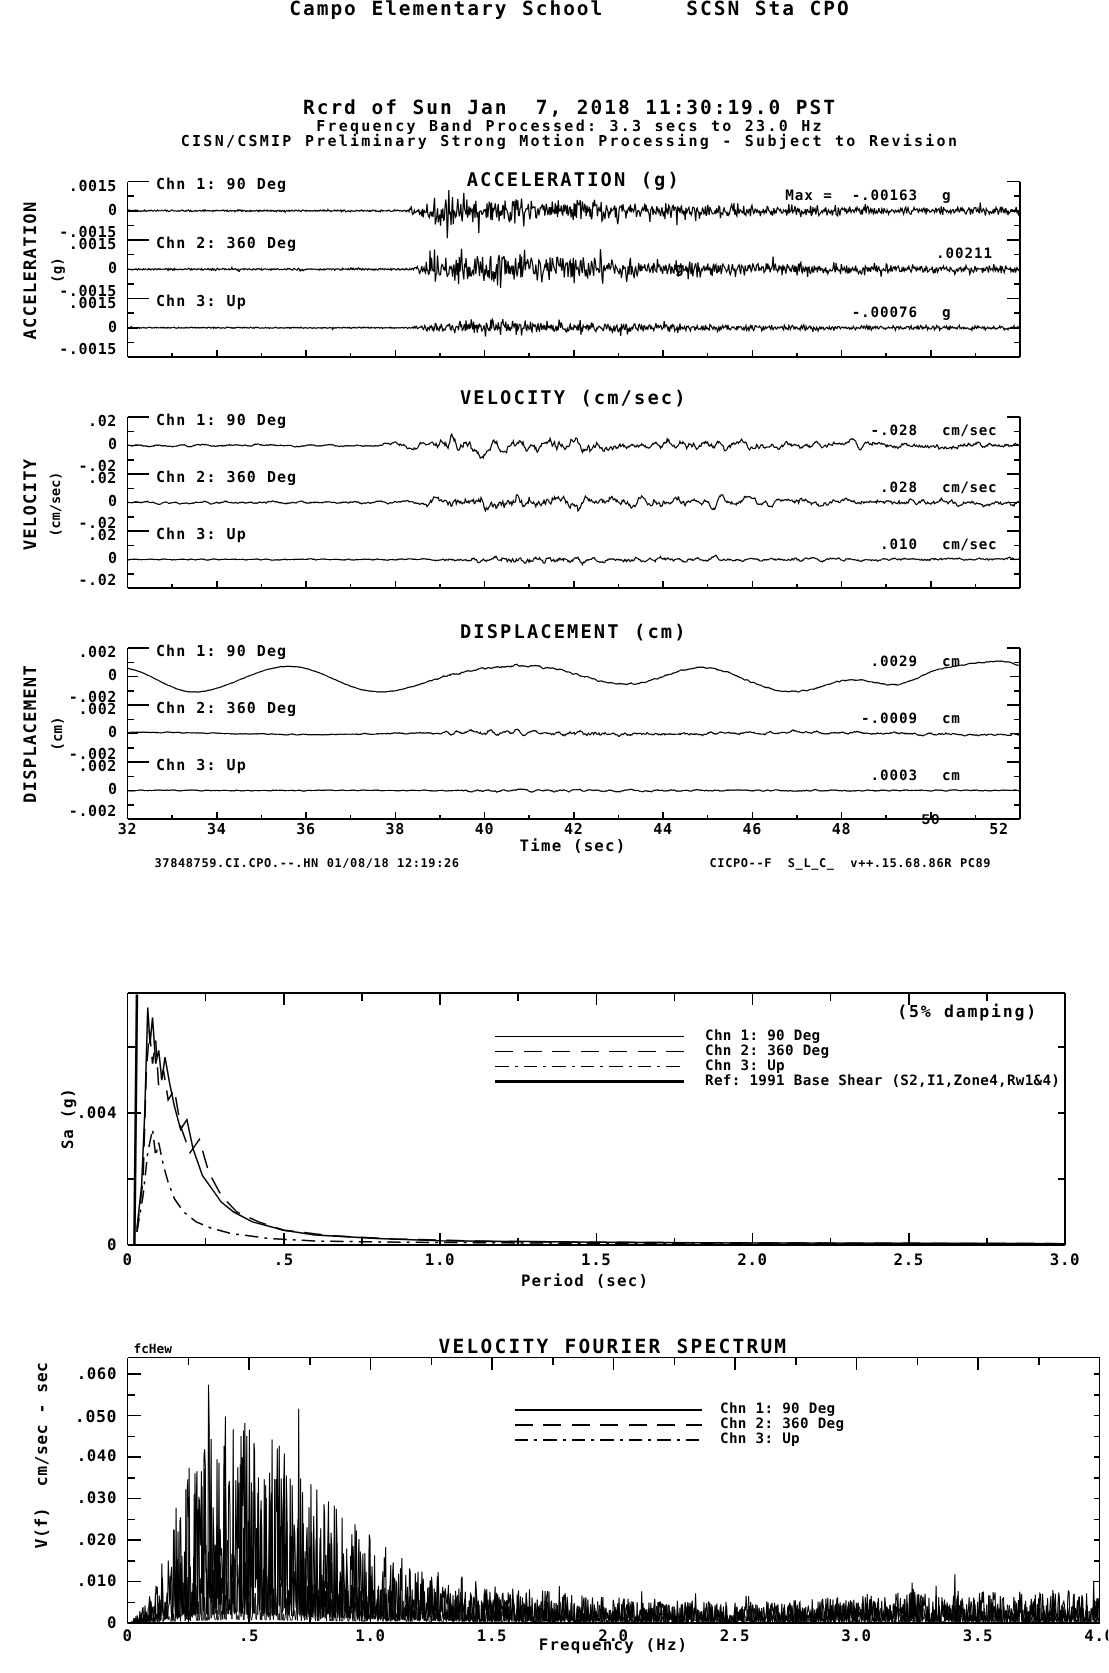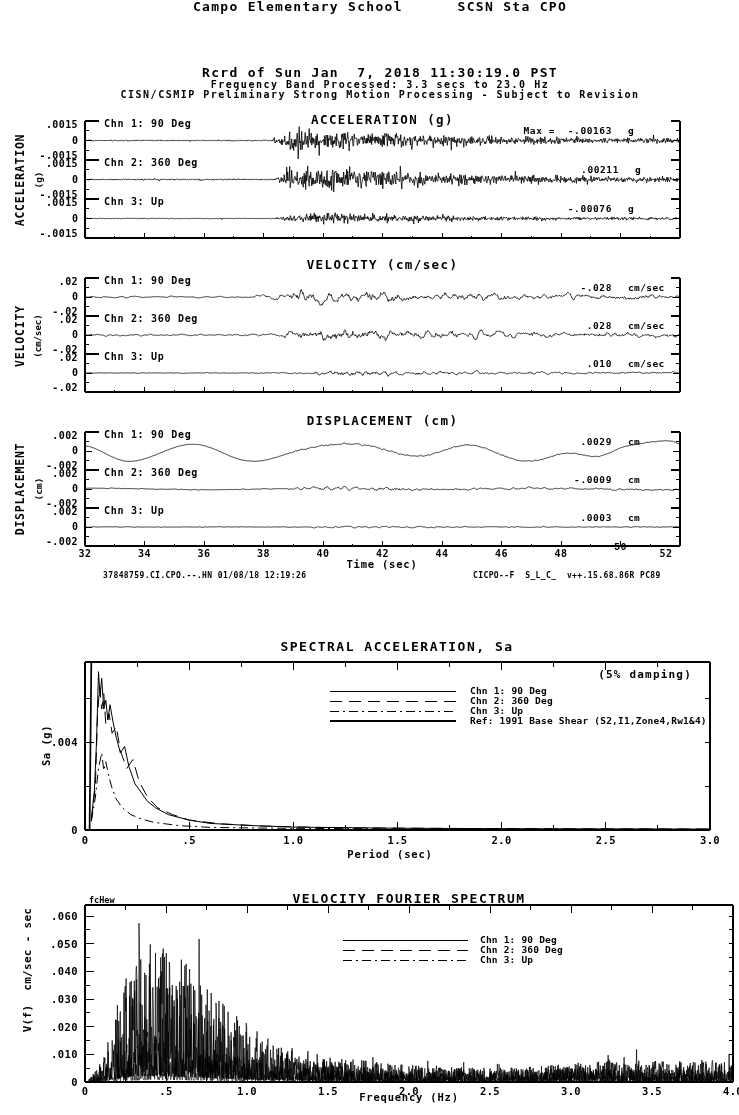--- a/index.html
+++ b/index.html
@@ -29,21 +29,20 @@
 <div class="t abs rot" style="left:10px;top:174px;width:60px;height:12px;font-size:9.5px;">(g)</div>
 <div class="t abs rot" style="left:-39px;top:329px;width:120px;height:14px;font-size:11.5px;letter-spacing:0.8px;">VELOCITY</div>
 <div class="t abs rot" style="left:10px;top:330px;width:60px;height:12px;font-size:9px;">(cm/sec)</div>
 <div class="t abs rot" style="left:-39px;top:482px;width:120px;height:14px;font-size:11.5px;letter-spacing:0.8px;">DISPLACEMENT</div>
 <div class="t abs rot" style="left:10px;top:483px;width:60px;height:12px;font-size:9.5px;">(cm)</div>
 
 <div class="t abs ctr" style="left:307px;top:559px;width:150px;font-size:10.5px;letter-spacing:0.8px;">Time (sec)</div>
 <div class="t abs" style="left:103px;top:572px;font-size:8px;letter-spacing:0.4px;">37848759.CI.CPO.--.HN 01/08/18 12:19:26</div>
 <div class="t abs" style="left:473px;top:572px;font-size:8px;letter-spacing:0.4px;">CICPO--F  S_L_C_  v++.15.68.86R PC89</div>
 
-<div class="t abs ctr" style="left:97px;top:640px;width:600px;font-size:13px;letter-spacing:1.5px;">SPECTRAL ACCELERATION, Sa</div>
 <div class="t abs" style="left:480px;top:669px;width:212px;text-align:right;font-size:11px;letter-spacing:1.2px;">(5% damping)</div>
 <div class="t abs rot" style="left:-13px;top:739px;width:120px;height:13px;font-size:10.5px;letter-spacing:0.5px;">Sa (g)</div>
 <div class="t abs ctr" style="left:315px;top:849px;width:150px;font-size:10.5px;letter-spacing:0.8px;">Period (sec)</div>
 <div class="t abs legend-text" style="left:470px;top:686px;">Chn 1: 90 Deg</div>
 <div class="t abs legend-text" style="left:470px;top:696px;">Chn 2: 360 Deg</div>
 <div class="t abs legend-text" style="left:470px;top:706px;">Chn 3: Up</div>
 <div class="t abs legend-text" style="left:470px;top:716px;">Ref: 1991 Base Shear (S2,I1,Zone4,Rw1&amp;4)</div>
 
 <div class="t abs ctr" style="left:109px;top:892px;width:600px;font-size:13px;letter-spacing:1.5px;">VELOCITY FOURIER SPECTRUM</div>
 <div class="t abs" style="left:89px;top:896px;font-size:8.5px;">fcHew</div>
@@ -318,21 +317,21 @@
       <div class="t abs" style="left: 24px; top: 151px; width: 54px; text-align: right; font-size: 10px; letter-spacing: 0.4px;">-.0015</div>
       <div class="t abs" style="left: 104px; top: 119px; font-size: 10px; letter-spacing: 0.7px;">Chn 1: 90 Deg</div>
       <div class="abs" style="left: 446px; top: 126px; width: 228px; display: flex;">
         <span class="t" style="flex: 1 1 0%; text-align: right; font-size: 9.5px; letter-spacing: 0.6px;">Max =  -.00163</span>
         <span class="t" style="width: 46px; margin-left: 16px; text-align: left; font-size: 9.5px; letter-spacing: 0.4px;">g</span>
       </div>
       <div class="t abs" style="left: 24px; top: 159px; width: 54px; text-align: right; font-size: 10px; letter-spacing: 0.4px;">.0015</div>
       <div class="t abs" style="left: 24px; top: 174.5px; width: 54px; text-align: right; font-size: 10px;">0</div>
       <div class="t abs" style="left: 24px; top: 190px; width: 54px; text-align: right; font-size: 10px; letter-spacing: 0.4px;">-.0015</div>
       <div class="t abs" style="left: 104px; top: 158px; font-size: 10px; letter-spacing: 0.7px;">Chn 2: 360 Deg</div>
-      <div class="abs" style="left: 453px; top: 165px; width: 228px; display: flex;">
+      <div class="abs" style="left: 434px; top: 165px; width: 228px; display: flex; flex-direction: column;">
         <span class="t" style="flex: 1 1 0%; text-align: right; font-size: 9.5px; letter-spacing: 0.6px;">.00211</span>
         <span class="t" style="width: 46px; margin-left: 16px; text-align: left; font-size: 9.5px; letter-spacing: 0.4px;">g</span>
       </div>
       <div class="t abs" style="left: 24px; top: 198px; width: 54px; text-align: right; font-size: 10px; letter-spacing: 0.4px;">.0015</div>
       <div class="t abs" style="left: 24px; top: 213.5px; width: 54px; text-align: right; font-size: 10px;">0</div>
       <div class="t abs" style="left: 24px; top: 229px; width: 54px; text-align: right; font-size: 10px; letter-spacing: 0.4px;">-.0015</div>
       <div class="t abs" style="left: 104px; top: 197px; font-size: 10px; letter-spacing: 0.7px;">Chn 3: Up</div>
       <div class="abs" style="left: 446px; top: 204px; width: 228px; display: flex;">
         <span class="t" style="flex: 1 1 0%; text-align: right; font-size: 9.5px; letter-spacing: 0.6px;">-.00076</span>
         <span class="t" style="width: 46px; margin-left: 16px; text-align: left; font-size: 9.5px; letter-spacing: 0.4px;">g</span>

